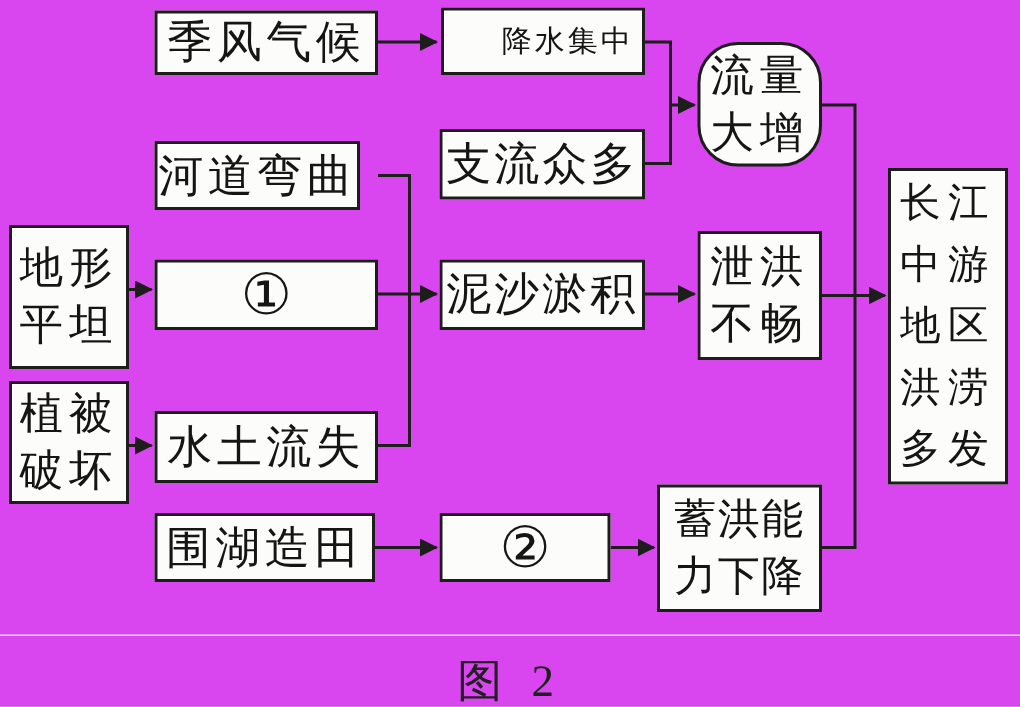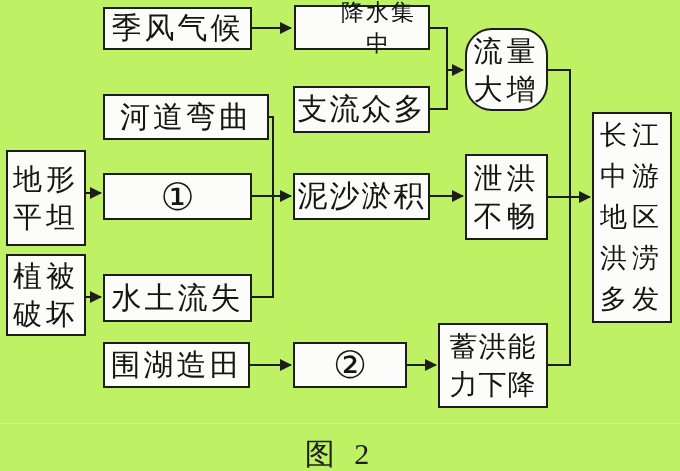--- a/index.html
+++ b/index.html
@@ -1,32 +1,32 @@
 <!DOCTYPE html>
 <html><head>
 <meta charset="utf-8">
 <style>
   html,body{margin:0;padding:0;}
   #stage{
     position:relative;width:680px;height:471px;overflow:hidden;
-    background:#bef264;
+    background:#d946ef;
     font-family:"Liberation Serif","DejaVu Serif",serif;
   }
   svg.wires{position:absolute;left:0;top:0;z-index:1;}
   .node{
     position:absolute;box-sizing:border-box;z-index:2;
     display:flex;align-items:center;justify-content:center;
     border:2px solid #1d1d1b;background:#fcfcfb;color:#151513;
     text-align:center;white-space:pre-line;
   }
   
   .n-jifeng   {left:103px;top:7px;  width:149px;height:43px;font-size:30px;letter-spacing:3px;}
-  .n-jiangshui{left:294px;top:5px;  width:136px;height:45px;font-size:23px;letter-spacing:2px;padding-left:33px;}
+  .n-jiangshui{left:294px;top:5px;  width:136px;height:45px;font-size:20px;letter-spacing:2px;padding-left:33px;}
   .n-zhiliu   {left:293px;top:86px; width:137px;height:47px;font-size:30px;letter-spacing:2px;}
-  .n-hedao    {left:103px;top:94px; width:166px;height:46px;font-size:30px;letter-spacing:3px;}
+  .n-hedao    {left:103px;top:94px; width:137px;height:46px;font-size:30px;letter-spacing:3px;}
   .n-nisha    {left:293px;top:173px;width:137px;height:47px;font-size:30px;letter-spacing:2px;}
   .n-shuitu   {left:103px;top:274px;width:149px;height:48px;font-size:30px;letter-spacing:3px;}
   .n-weihu    {left:103px;top:342px;width:147px;height:46px;font-size:30px;letter-spacing:3px;}
   
   .n-liuliang {left:465px;top:28px; width:83px; height:83px;font-size:29px;line-height:38px;letter-spacing:4px;border-radius:27px;}
   .n-dixing   {left:6px;  top:150px;width:80px; height:96px;font-size:29px;line-height:38px;letter-spacing:4px;}
   .n-xiehong  {left:465px;top:154px;width:83px; height:86px;font-size:29px;line-height:38px;letter-spacing:4px;}
   .n-zhibei   {left:6px;  top:254px;width:80px; height:82px;font-size:29px;line-height:38px;letter-spacing:4px;}
   .n-xuhong   {left:438px;top:323px;width:110px;height:85px;font-size:28px;line-height:38px;letter-spacing:1px;}
   

